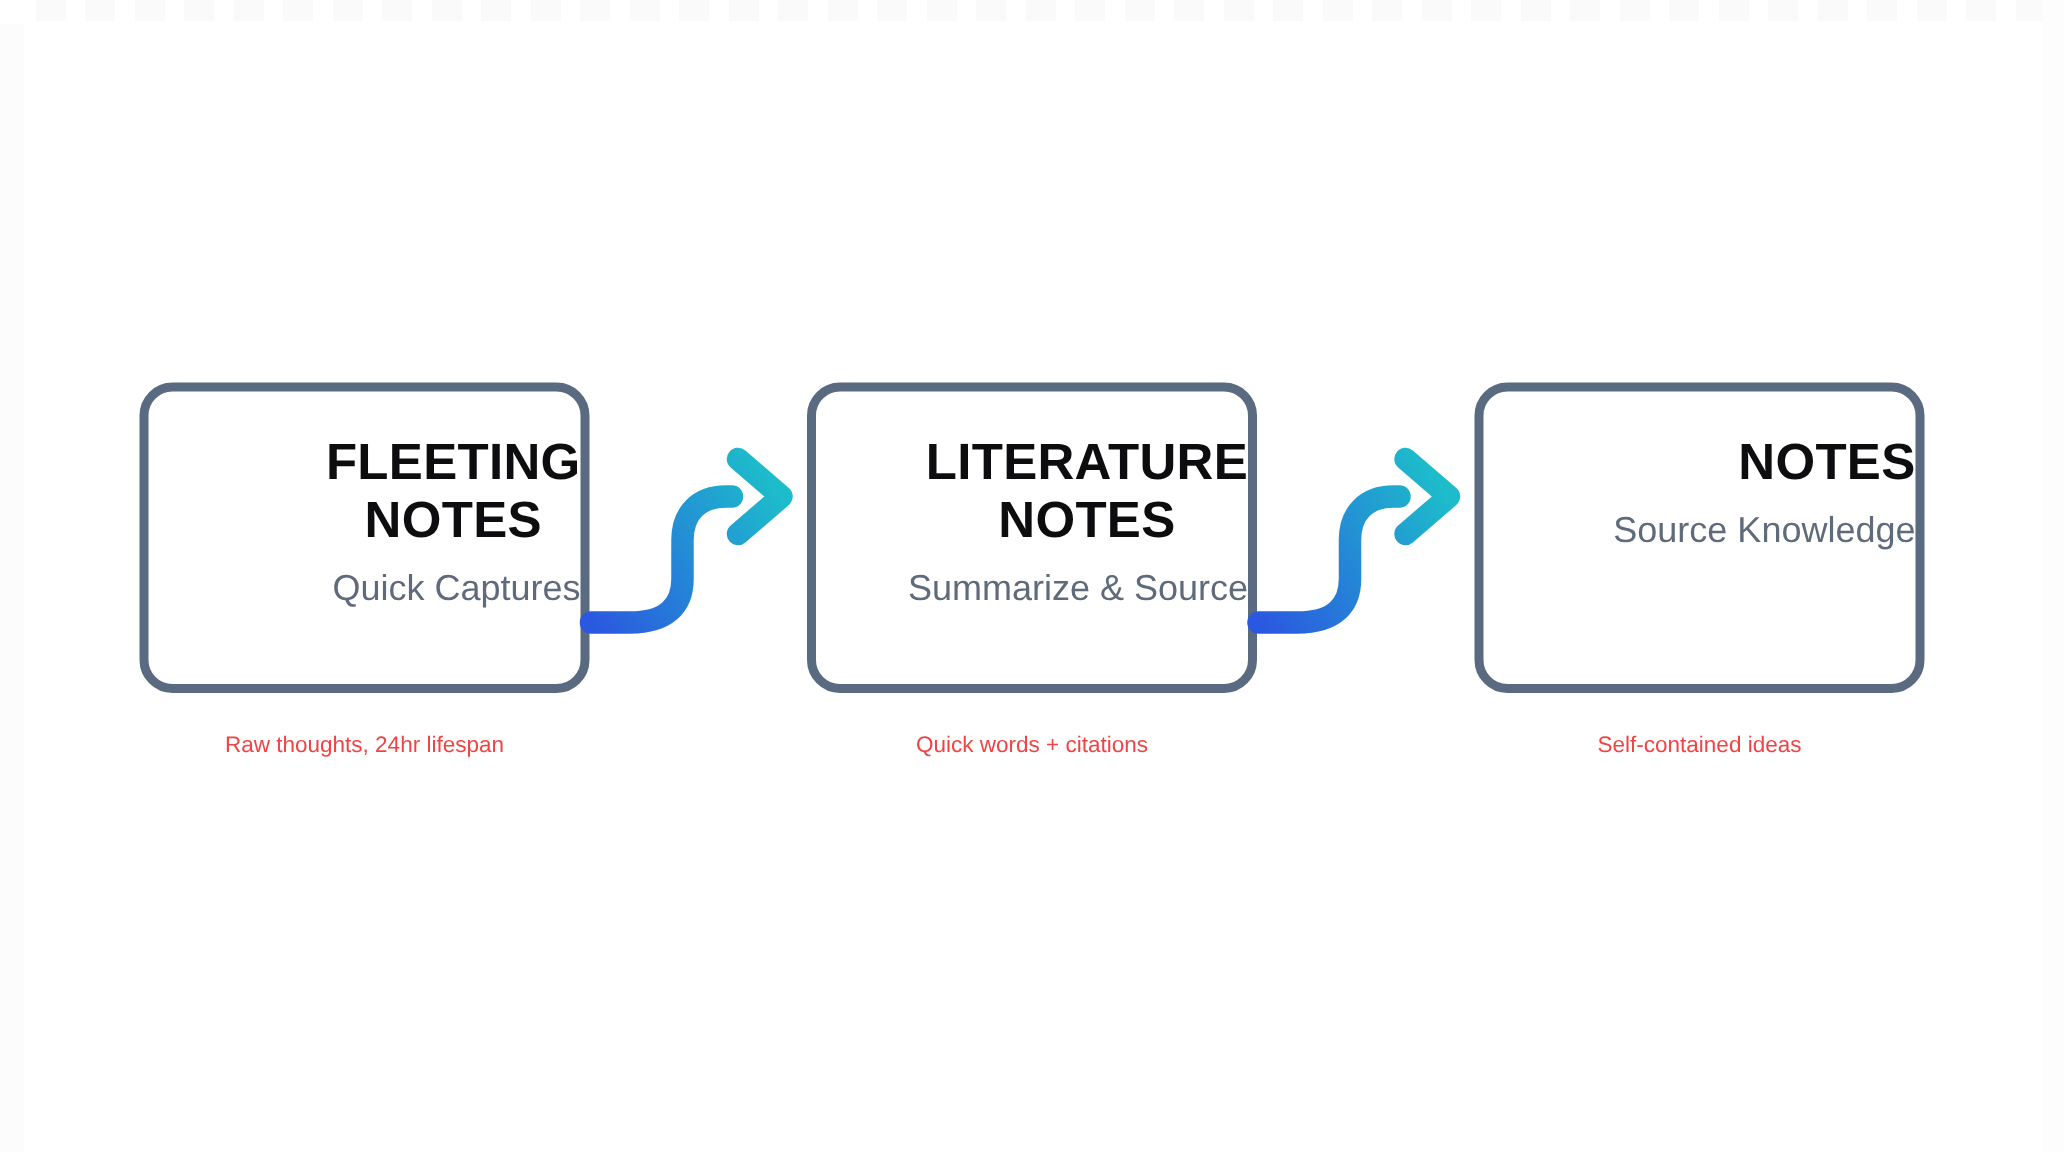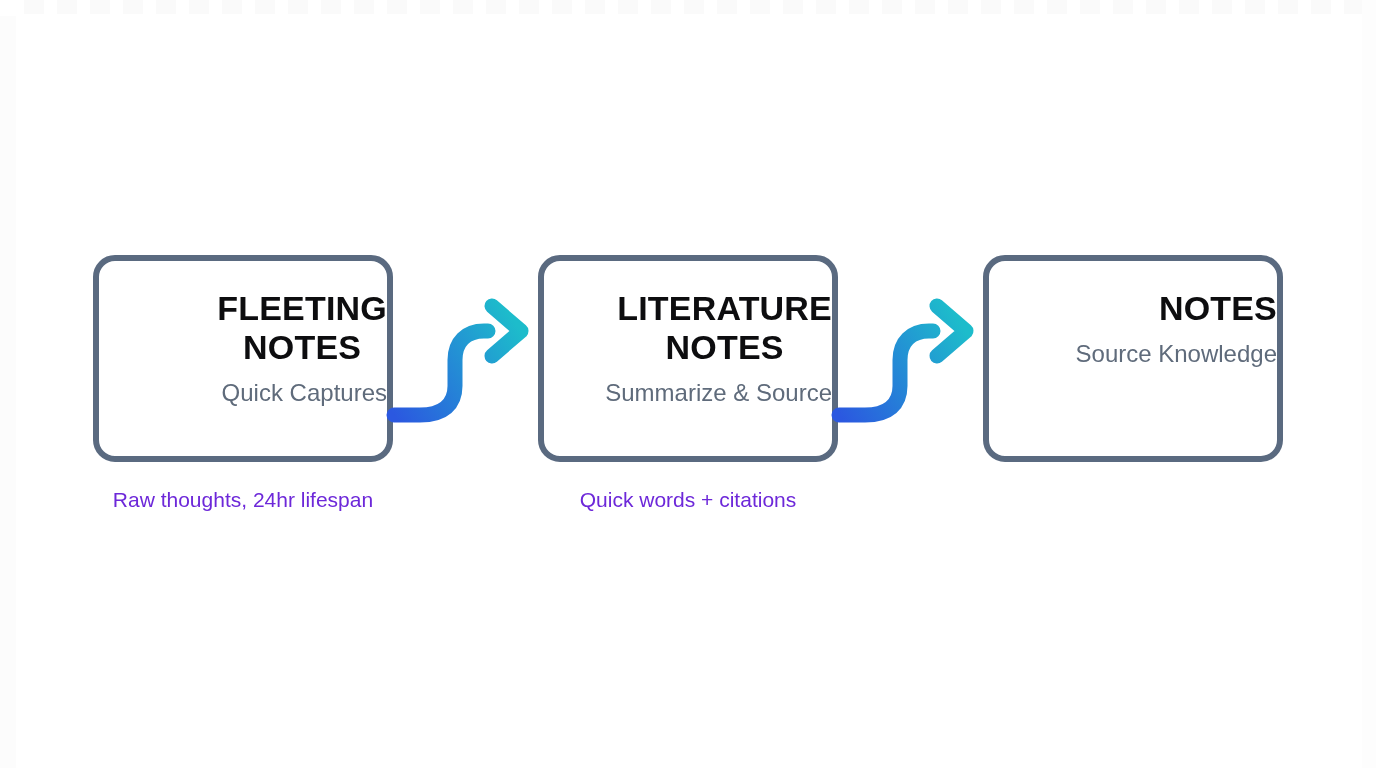--- a/index.html
+++ b/index.html
@@ -48,22 +48,22 @@
   .note-title span{display:block;}
   .note-subtitle{
     margin-top:12px;
     font-size:24px;
     color:#5f6b7b;
   }
   .note-caption{
     margin-top:26px;
     width:300px;
     text-align:center;
-    font-size:21px;
-    color:#6d28d9;
+    font-size:15px;
+    color:#ef4444;
   }
   .arrows{
     position:absolute;left:0;top:0;
     pointer-events:none;
   }
 </style>
 </head>
 <body>
 
 <div class="canvas">
@@ -94,20 +94,21 @@
     <div class="note-caption">Quick words + citations</div>
   </div>
 
   <div class="stage stage-3">
     <div class="note-box">
       <div class="note-title">
         <span>NOTES</span>
       </div>
       <div class="note-subtitle">Source Knowledge</div>
     </div>
+    <div class="note-caption">Self-contained ideas</div>
   </div>
 
   <svg class="arrows" width="1376" height="768" viewBox="0 0 1376 768">
     <defs>
       <linearGradient id="grad1" gradientUnits="userSpaceOnUse" x1="394" y1="415" x2="521" y2="331">
         <stop offset="0%" stop-color="#2b58e0"></stop>
         <stop offset="100%" stop-color="#1dbccb"></stop>
       </linearGradient>
       <linearGradient id="grad2" gradientUnits="userSpaceOnUse" x1="839" y1="415" x2="966" y2="331">
         <stop offset="0%" stop-color="#2b58e0"></stop>

